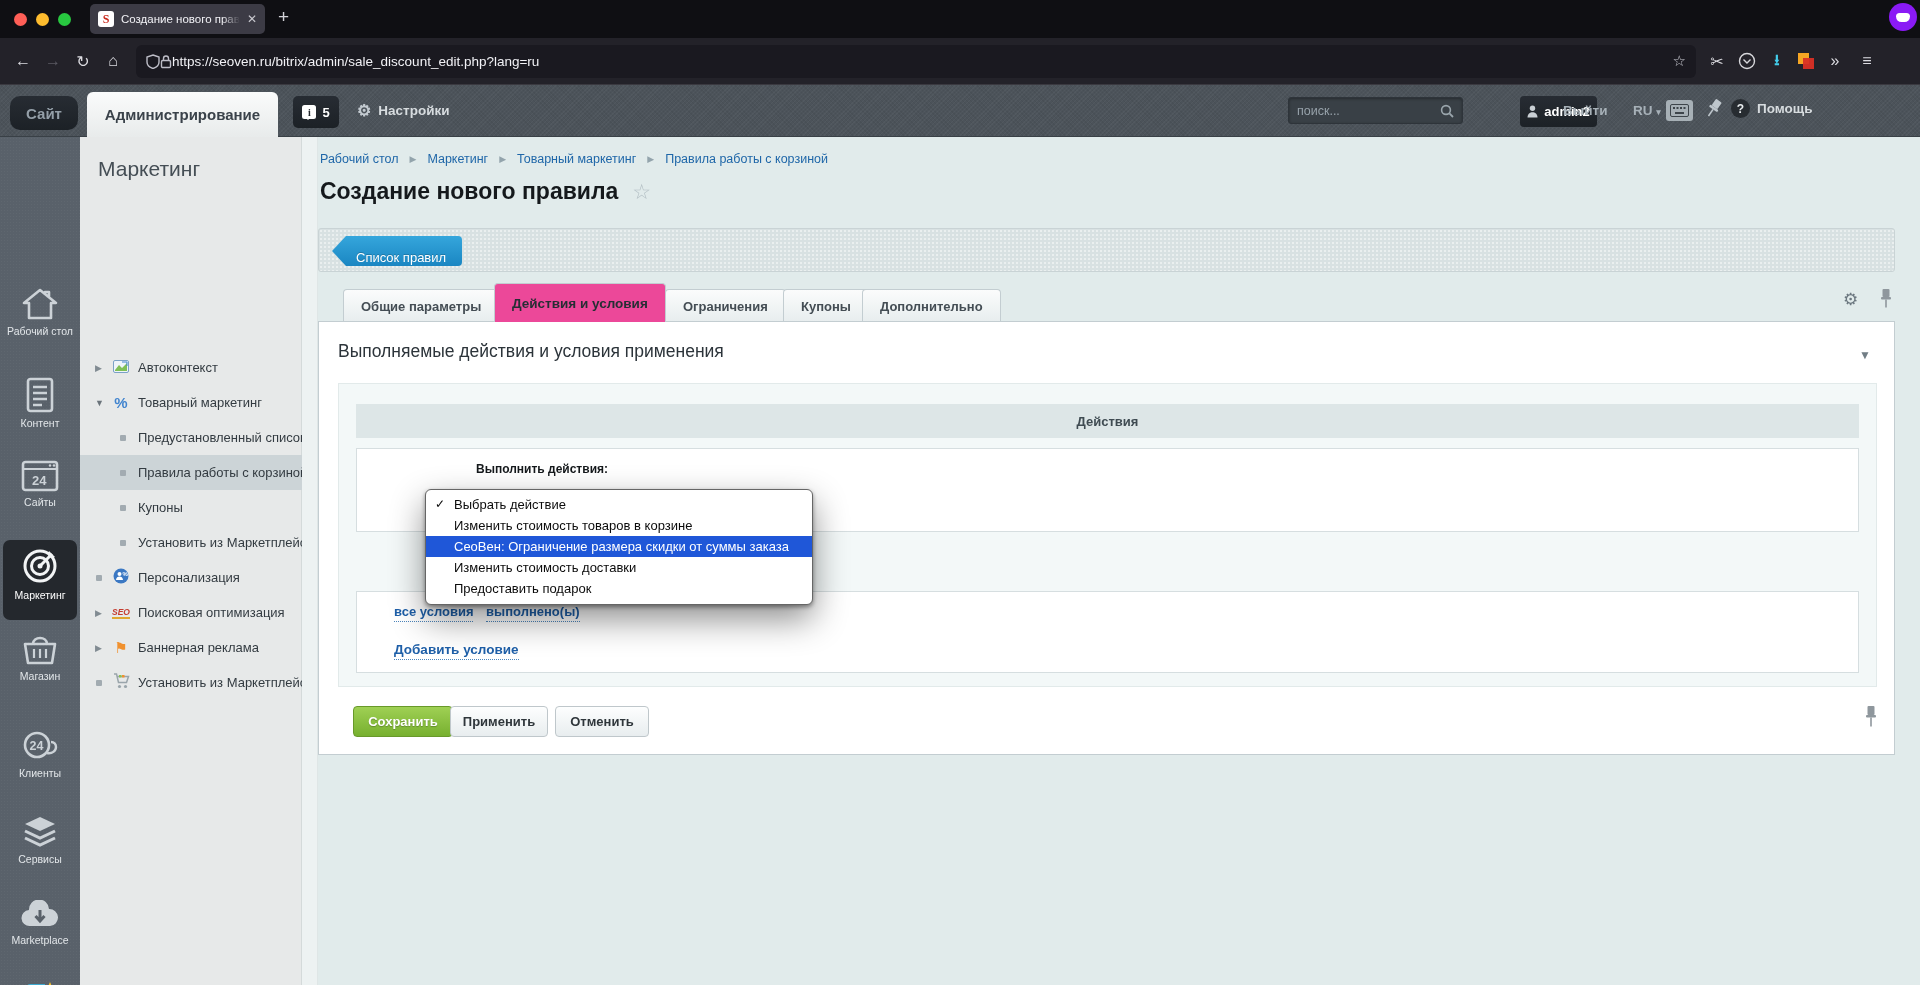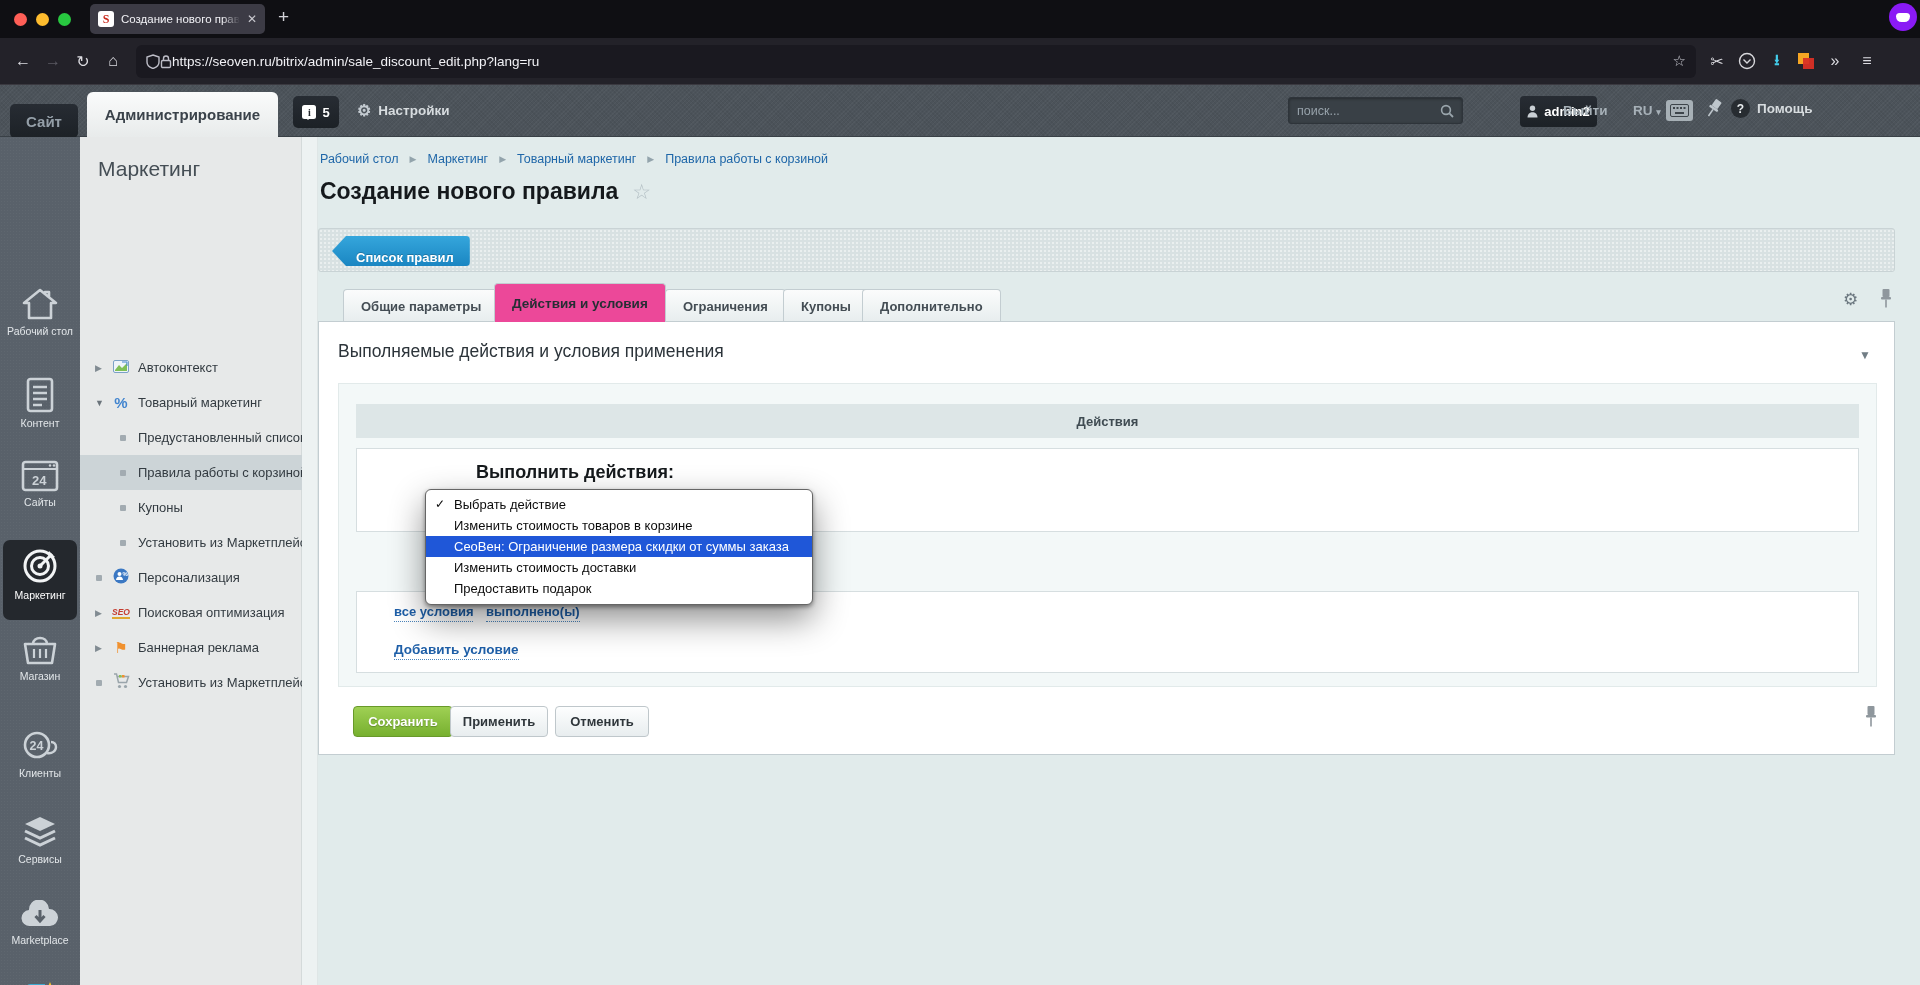--- a/index.html
+++ b/index.html
@@ -40,22 +40,22 @@
   .sq-ic b { position:absolute; width:11px; height:11px; display:block; }
   .sq-ic b:first-child { left:0; top:0; background:#f6a623; }
   .sq-ic b:last-child { right:0; bottom:0; background:#d93025; opacity:.95; }
 
   
   .adminbar { position:absolute; top:85px; left:0; width:1920px; height:52px;
      background:#4c535a;
      background-image:repeating-linear-gradient(135deg, rgba(255,255,255,.035) 0 1px, transparent 1px 3px),
                       repeating-linear-gradient(45deg, rgba(0,0,0,.05) 0 1px, transparent 1px 3px);
      border-bottom:1px solid #394046; }
-  .site-tab { position:absolute; left:10px; top:19px; width:68px; height:34px; background:linear-gradient(#272c33,#1c2126);
-     border-radius:5px; color:#949fa8; font-weight:bold; font-size:15px; display:flex; align-items:center; justify-content:center; }
+  .site-tab { position:absolute; left:10px; top:11px; width:68px; height:34px; background:linear-gradient(#272c33,#1c2126);
+     border-radius:10px; color:#949fa8; font-weight:bold; font-size:15px; display:flex; align-items:center; justify-content:center; }
   .adm-tab { position:absolute; left:87px; top:7px; width:191px; height:45px; background:linear-gradient(#fafbfb,#e8ebeb);
      border-radius:6px 6px 0 0; color:#3a424a; font-weight:bold; font-size:15px; display:flex; align-items:center; justify-content:center; }
   .notif { position:absolute; left:293px; top:11px; width:46px; height:32px; background:linear-gradient(#272c33,#1c2126);
      border-radius:5px; display:flex; align-items:center; justify-content:center; gap:6px; }
   .notif .ibox { position:relative; width:14px; height:14px; background:#fff; border-radius:2.5px; color:#20252a; font-size:10px;
      font-weight:bold; display:flex; align-items:center; justify-content:center; font-family:"Liberation Serif",serif; }
   .notif .ibox::after { content:""; position:absolute; left:3px; bottom:-4px; border:3px solid transparent; border-top-color:#fff; }
   .notif .cnt { color:#fff; font-weight:bold; font-size:13px; }
   .settings-top { position:absolute; left:357px; top:16px; display:flex; align-items:center; gap:7px;
      color:#d7dcdf; font-weight:bold; font-size:13.5px; }
@@ -102,40 +102,40 @@
   .gutter { position:absolute; left:302px; top:137px; width:16px; height:848px; background:#edf2f2; border-right:1px solid #dfe6e6; }
   .crumbs { position:absolute; left:320px; top:152px; font-size:12.5px; color:#1e66a8; display:flex; align-items:center; }
   .crumbs .sep { color:#93a4ac; font-size:9px; margin:0 11px; }
   .crumbs a { color:#1e66a8; text-decoration:none; }
   .page-title { position:absolute; left:320px; top:178px; font-size:23px; font-weight:bold; color:#15191c; display:flex; align-items:center; gap:14px;}
   .fav-star { color:#b3bfc4; font-size:21px; font-weight:normal; }
 
   .tool-strip { position:absolute; left:318px; top:228px; width:1577px; height:44px; background:#d8e1e2; border:1px solid #c9d3d5;
      border-radius:3px; background-image:radial-gradient(rgba(255,255,255,.45) .8px, transparent .8px); background-size:4px 4px; }
   .list-btn { position:absolute; left:13px; top:7px; height:30px; padding:12px 16px 0 24px; background:linear-gradient(#35a6dc,#1a86c2);
-     color:#fff; font-weight:bold; font-size:13px; display:flex; align-items:center; border-radius:4px;
+     color:#fff; font-weight:normal; font-size:13px; display:flex; align-items:center; border-radius:4px;
      clip-path:polygon(14px 0, 100% 0, 100% 100%, 14px 100%, 0 50%); text-shadow:0 -1px rgba(0,0,0,.2); }
 
   .tabsrow { position:absolute; left:318px; top:283px; width:1577px; height:39px; }
   .tabsrow .line { position:absolute; left:0; bottom:0; width:1577px; height:1px; background:#c3cdd1; }
   .tab { position:absolute; bottom:0; height:33px; padding:0 17px; background:linear-gradient(#fbfcfc,#e7edee);
      border:1px solid #c3cdd1; border-bottom:none; border-radius:4px 4px 0 0; font-weight:bold; font-size:13px; color:#444d54;
      display:flex; align-items:center;margin-left:25px; }
   .tab.active { height:39px; background:#ec4899; color:#262e34; font-size:13.5px; z-index:2; box-shadow:0 1px 0 #fff; }
   .tab-gear { position:absolute; left:1525px; top:6px; color:#6c7880; font-size:17px; }
   .tab-pin { position:absolute; left:1560px; top:5px; }
 
   .form-panel { position:absolute; left:318px; top:321px; width:1577px; height:434px; background:#fff; border:1px solid #c3cdd1; }
   .sec-title { position:absolute; left:19px; top:19px; font-size:17.5px; color:#2c343a; }
   .collapse { position:absolute; left:1540px; top:26px; color:#717d85; font-size:12px; }
   .inner { position:absolute; left:19px; top:61px; width:1539px; height:304px; background:#f3f8f8; border:1px solid #e2eaea; }
   .hbar { position:absolute; left:17px; width:1503px; height:34px; background:#dde6e7; color:#3f4b52; font-weight:bold; font-size:13px;
      display:flex; align-items:center; justify-content:center; }
   .wbox { position:absolute; left:17px; width:1503px; background:#fff; border:1px solid #d6dee0; }
-  .field-label { position:absolute; left:71px; top:13px; font-weight:bold; font-size:18px; color:#15191c;padding-left:48px; }
+  .field-label { position:absolute; left:71px; top:13px; font-weight:bold; font-size:12px; color:#15191c;padding-left:48px; }
   .cond-links { position:absolute; left:37px; top:12px; font-size:13px; font-weight:bold; }
   .dlink { color:#1e5fa8; border-bottom:1px dotted #4d86bd; padding-bottom:2px; }
   .cond-add { position:absolute; left:37px; top:50px; font-size:13.5px; font-weight:bold; }
 
   .btn { position:absolute; top:384px; height:31px; border-radius:4px; font-weight:bold; font-size:13px;
      display:flex; align-items:center; justify-content:center; }
   .btn-save { left:34px; width:100px; background:linear-gradient(#9fd054,#77b02f); border:1px solid #68992a; color:#fff;
      text-shadow:0 1px 1px rgba(0,0,0,.25); }
   .btn-gray { background:linear-gradient(#fdfefe,#e8edef); border:1px solid #bfc7cb; color:#2f363b; }
   .btn-apply { left:131px; width:98px; }

